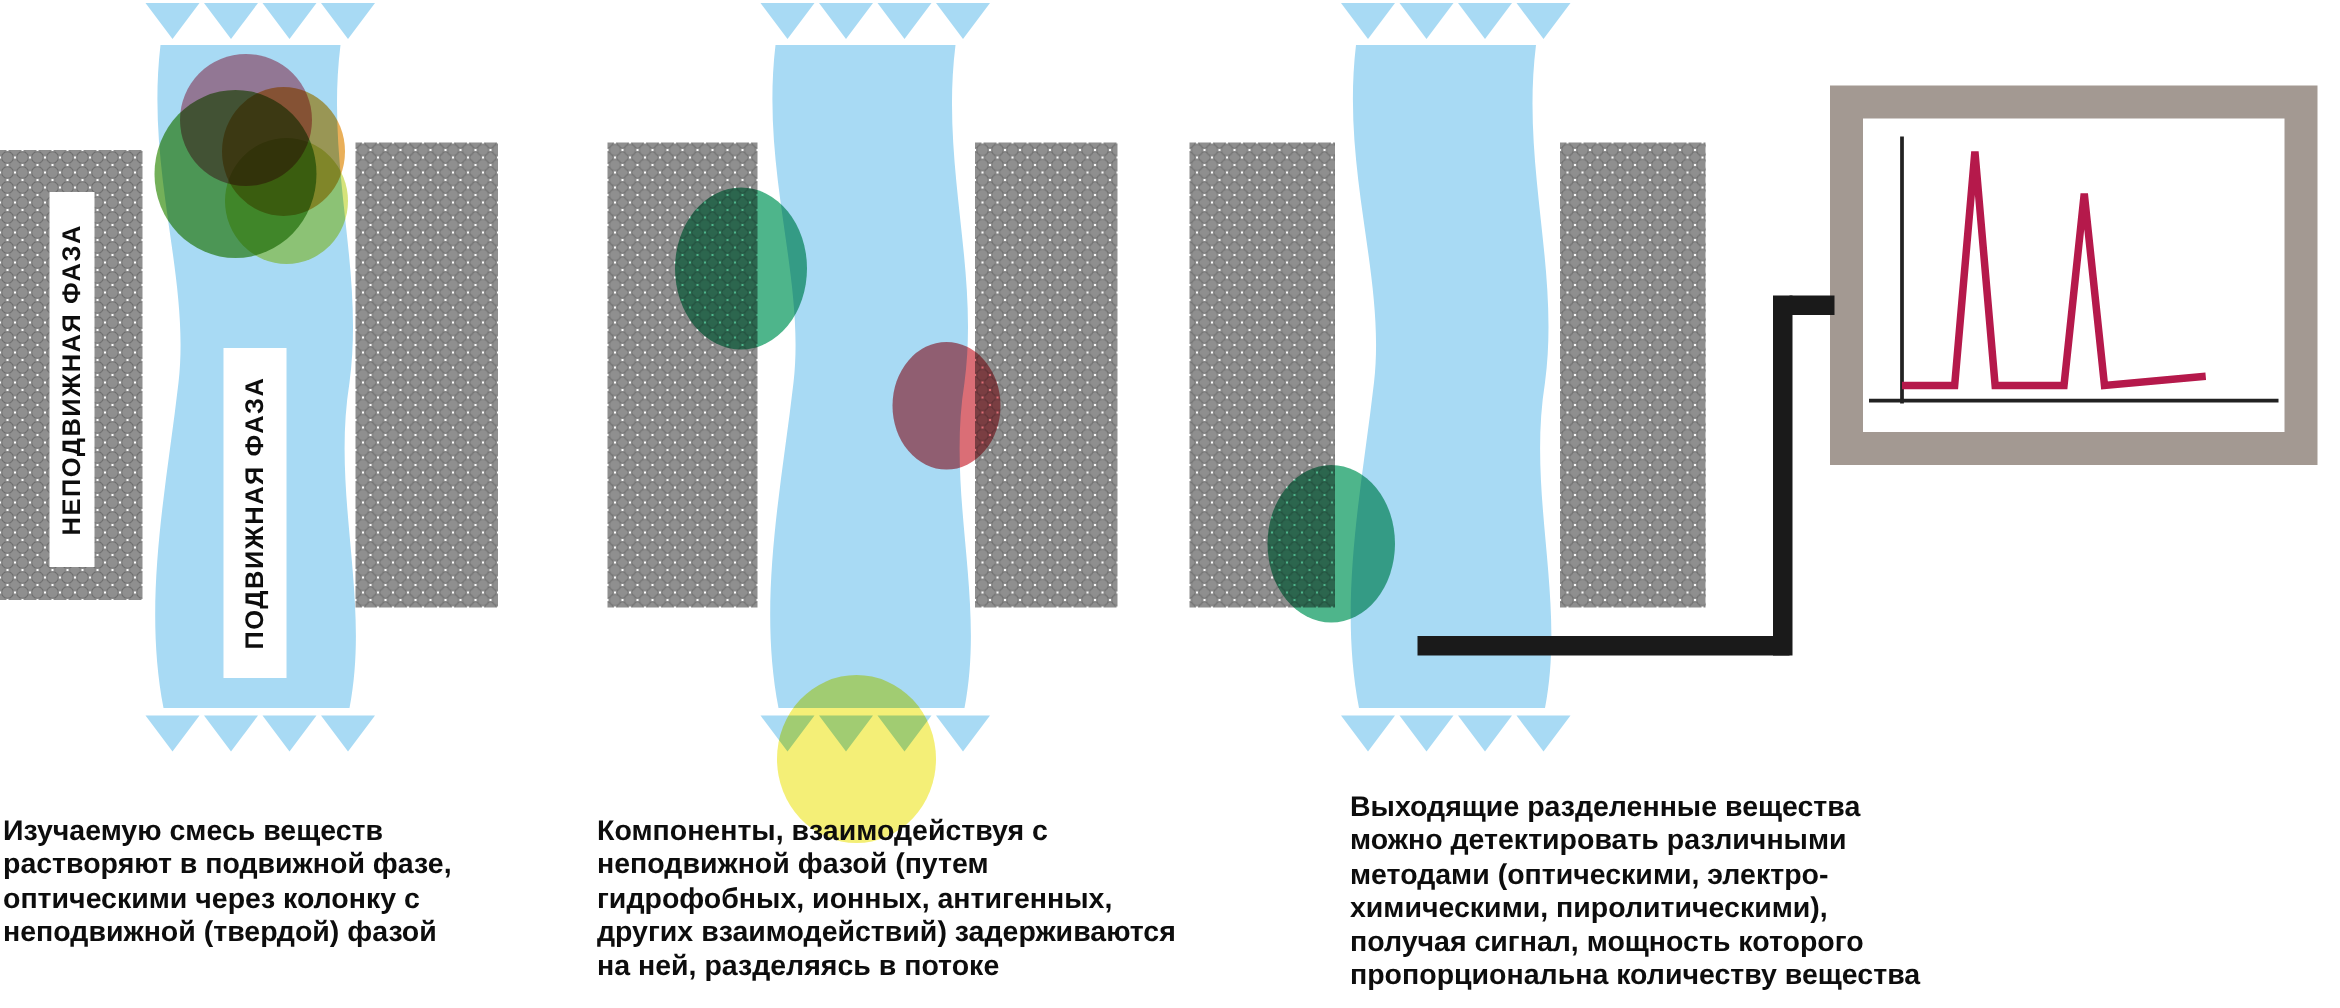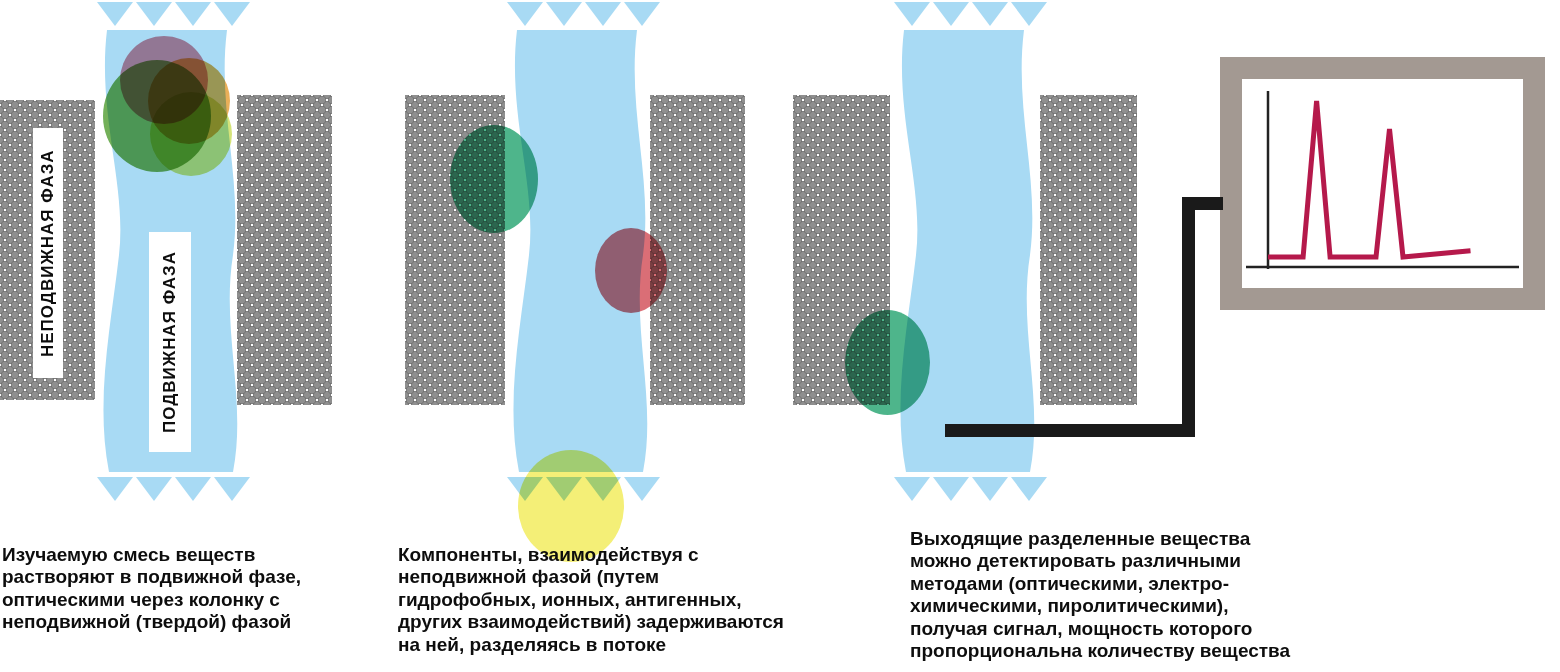--- a/index.html
+++ b/index.html
@@ -106,21 +106,21 @@
     <g>
       <polygon class="flow" points="4,477 40,477 22,501"></polygon>
       <polygon class="flow" points="43,477 79,477 61,501"></polygon>
       <polygon class="flow" points="82,477 118,477 100,501"></polygon>
       <polygon class="flow" points="121,477 157,477 139,501"></polygon>
     </g>
   </svg>
 
   <div class="blob" style="left:845px;top:310px;width:85px;height:105px;background:var(--blob-teal,#2fa876);"></div>
 
-  <div class="caption" style="left:900px;top:528px;width:430px;margin-left:10px;">Выходящие разделенные вещества
+  <div class="caption" style="left:900px;top:528px;width:430px;">Выходящие разделенные вещества
 можно детектировать различными
 методами (оптическими, электро-
 химическими, пиролитическими),
 получая сигнал, мощность которого
 пропорциональна количеству вещества</div>
 
   <div class="wire" style="left:945px;top:424px;width:248px;height:13px;"></div>
   <div class="wire" style="left:1182px;top:197px;width:13px;height:240px;"></div>
   <div class="wire" style="left:1193px;top:197px;width:30px;height:13px;"></div>
 

